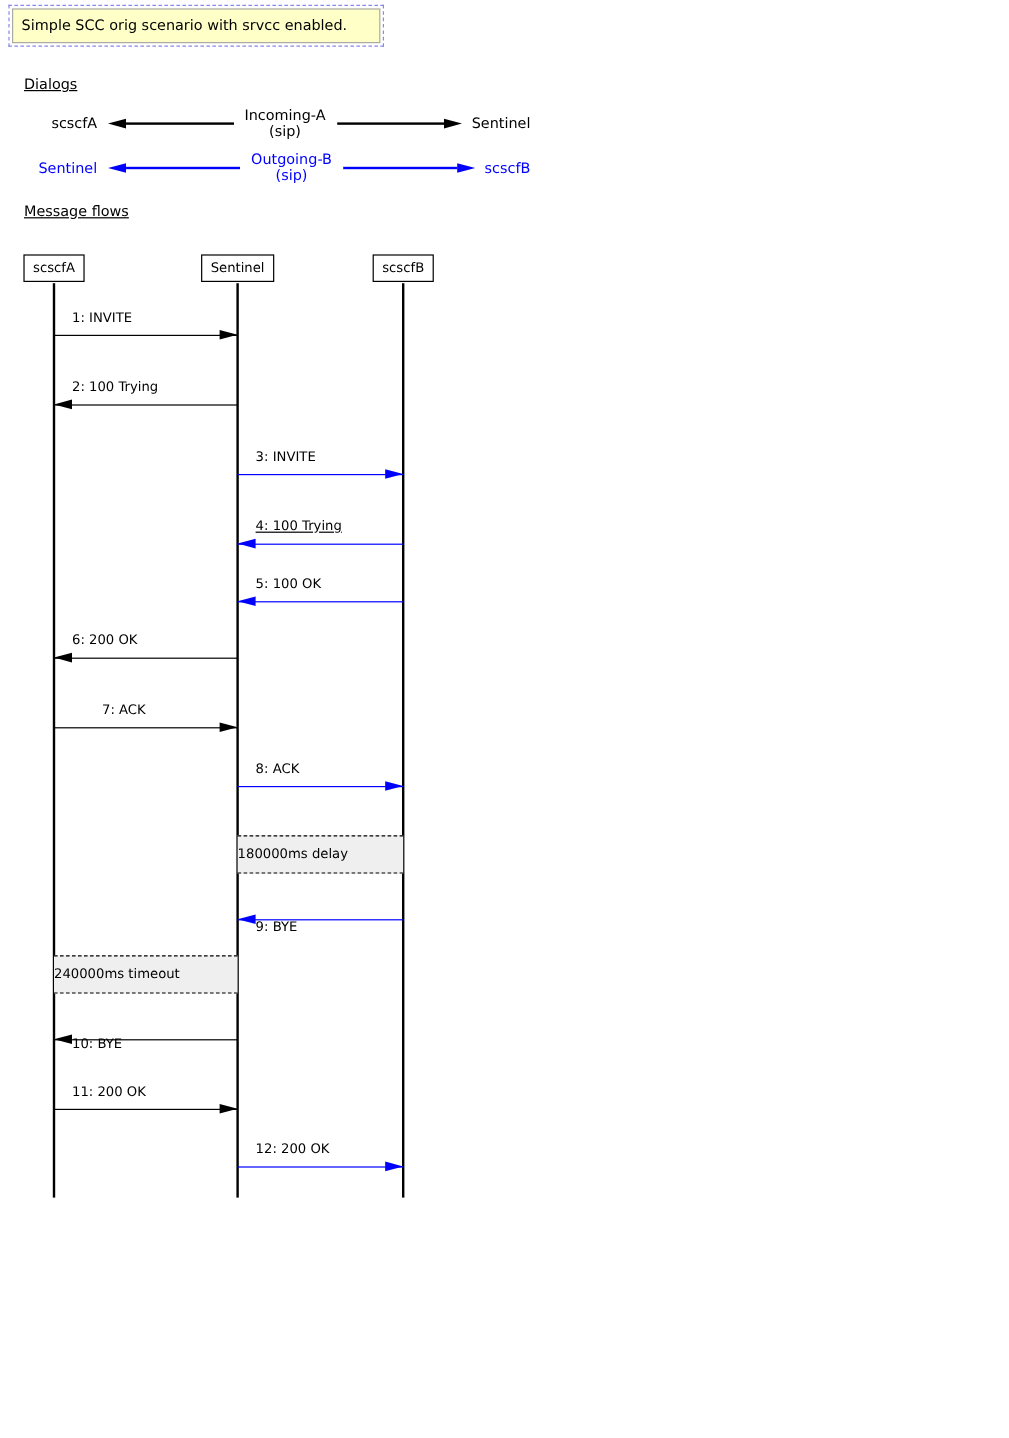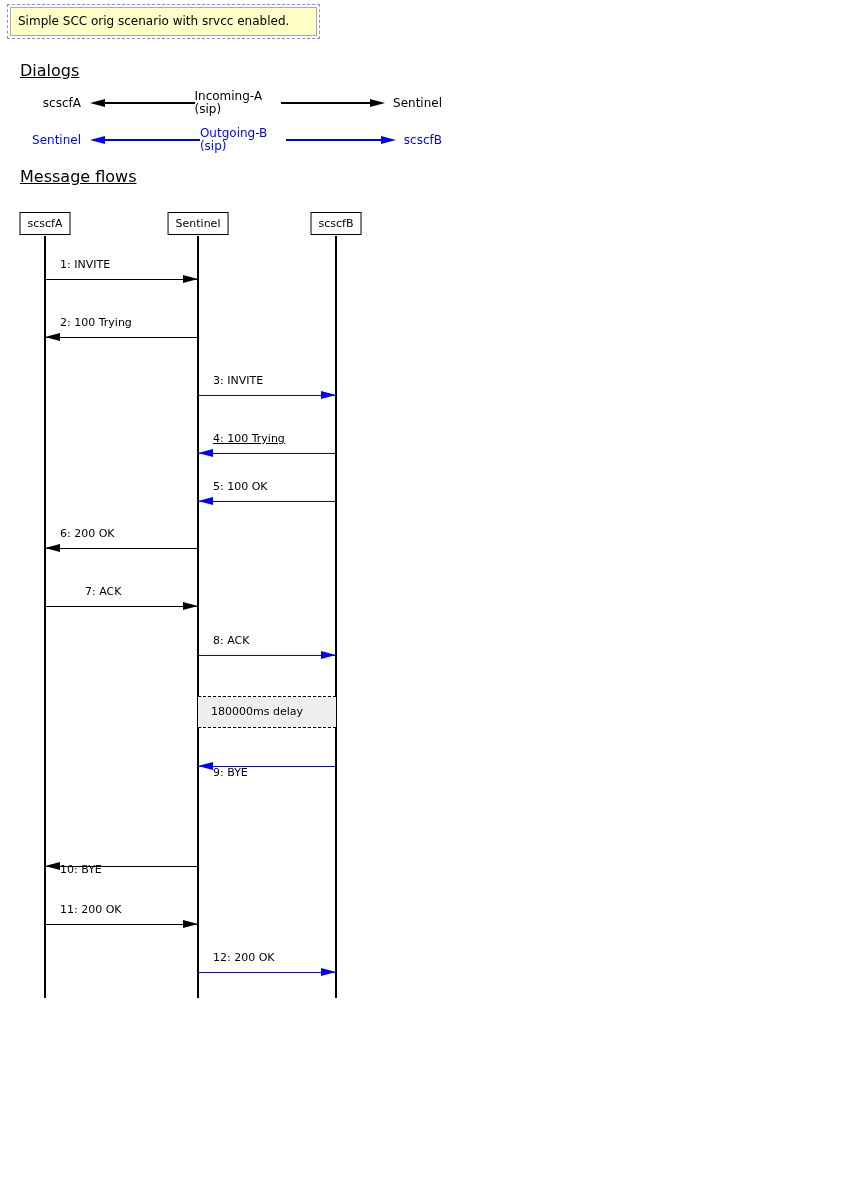--- a/index.html
+++ b/index.html
@@ -26,41 +26,41 @@
     background: #ffffc8;
     padding: 6px 7px;
     font-size: 12px;
     line-height: 15px;
     white-space: nowrap;
   }
   
   .heading {
     position: absolute;
     left: 20px;
-    font-size: 16px;
+    font-size: 12px;
     line-height: 15px;
     text-decoration: underline;
     white-space: nowrap;
   }
   #dialogs-heading { top: 63px; }
   #flows-heading   { top: 169px; }
   
   .dialog-row {
     position: absolute;
     left: 21px;
     width: 421px;
     height: 34px;
     display: flex;
     align-items: center;
     font-size: 12px;
   }
   .dialog-left-label  { width: 60px; text-align: right; flex: none; white-space: nowrap; }
   .dialog-right-label { flex: none; margin-left: 8px; white-space: nowrap; }
   .dialog-center-label {
-    flex: none; width: 86px; 
+    flex: none; width: 86px; text-align: center;
     font-size: 12px; line-height: 13px; white-space: nowrap;
   }
   .dialog-line { flex: 1; height: 1.4px; }
   .arrow-left  { flex: none; width: 0; height: 0; margin-left: 9px;
                  border-top: 4.5px solid transparent; border-bottom: 4.5px solid transparent;
                  border-right-width: 15px; border-right-style: solid; }
   .arrow-right { flex: none; width: 0; height: 0;
                  border-top: 4.5px solid transparent; border-bottom: 4.5px solid transparent;
                  border-left-width: 15px; border-left-style: solid; }
   
@@ -91,21 +91,20 @@
     white-space: nowrap;
   }
   .timer-note {
     position: absolute;
     box-sizing: border-box;
     background: #efefef;
     border-top: 1.2px dashed #000000;
     border-bottom: 1.2px dashed #000000;
     font-size: 11px;
     line-height: 29px;
-    padding-left: 13px;
     white-space: nowrap;
   }
 </style>
 </head>
 <body>
 
 <div id="root">
 
   <div id="title-note">
     <div id="title-inner">Simple SCC orig scenario with srvcc enabled.</div>
@@ -170,20 +169,21 @@
       <div class="msg-line" style="left: 45px; top: 606px; width: 153px; background: rgb(0, 0, 0);"></div>
       <div class="msg-head-right" style="top: 602px; left: 183px; border-left-color: rgb(0, 0, 0);"></div>
       <div class="msg-label" style="left: 60px; top: 585px; margin-left: 25px;">7: ACK</div>
       <div class="msg-line" style="left: 198px; top: 655px; width: 138px; background: rgb(0, 0, 255);"></div>
       <div class="msg-head-right" style="top: 651px; left: 321px; border-left-color: rgb(0, 0, 255);"></div>
       <div class="msg-label" style="left: 213px; top: 634px;">8: ACK</div>
       <div class="timer-note" style="left: 198px; top: 696px; width: 138px; height: 32px; background: rgb(239, 239, 239);">180000ms delay</div>
       <div class="msg-line" style="left: 198px; top: 766px; width: 138px; background: rgb(0, 0, 255);"></div>
       <div class="msg-head-left" style="top: 762px; left: 198px; border-right-color: rgb(0, 0, 255);"></div>
       <div class="msg-label" style="left: 213px; top: 745px; margin-top: 21px;">9: BYE</div>
+      <div class="timer-note" style="left: 45px; top: 796px; width: 153px; height: 32px; background: rgb(239, 239, 239);">240000ms timeout</div>
       <div class="msg-line" style="left: 45px; top: 866px; width: 153px; background: rgb(0, 0, 0);"></div>
       <div class="msg-head-left" style="top: 862px; left: 45px; border-right-color: rgb(0, 0, 0);"></div>
       <div class="msg-label" style="left: 60px; top: 845px; margin-top: 18px;">10: BYE</div>
       <div class="msg-line" style="left: 45px; top: 924px; width: 153px; background: rgb(0, 0, 0);"></div>
       <div class="msg-head-right" style="top: 920px; left: 183px; border-left-color: rgb(0, 0, 0);"></div>
       <div class="msg-label" style="left: 60px; top: 903px;">11: 200 OK</div>
       <div class="msg-line" style="left: 198px; top: 972px; width: 138px; background: rgb(0, 0, 255);"></div>
       <div class="msg-head-right" style="top: 968px; left: 321px; border-left-color: rgb(0, 0, 255);"></div>
       <div class="msg-label" style="left: 213px; top: 951px;">12: 200 OK</div>
     </div>

